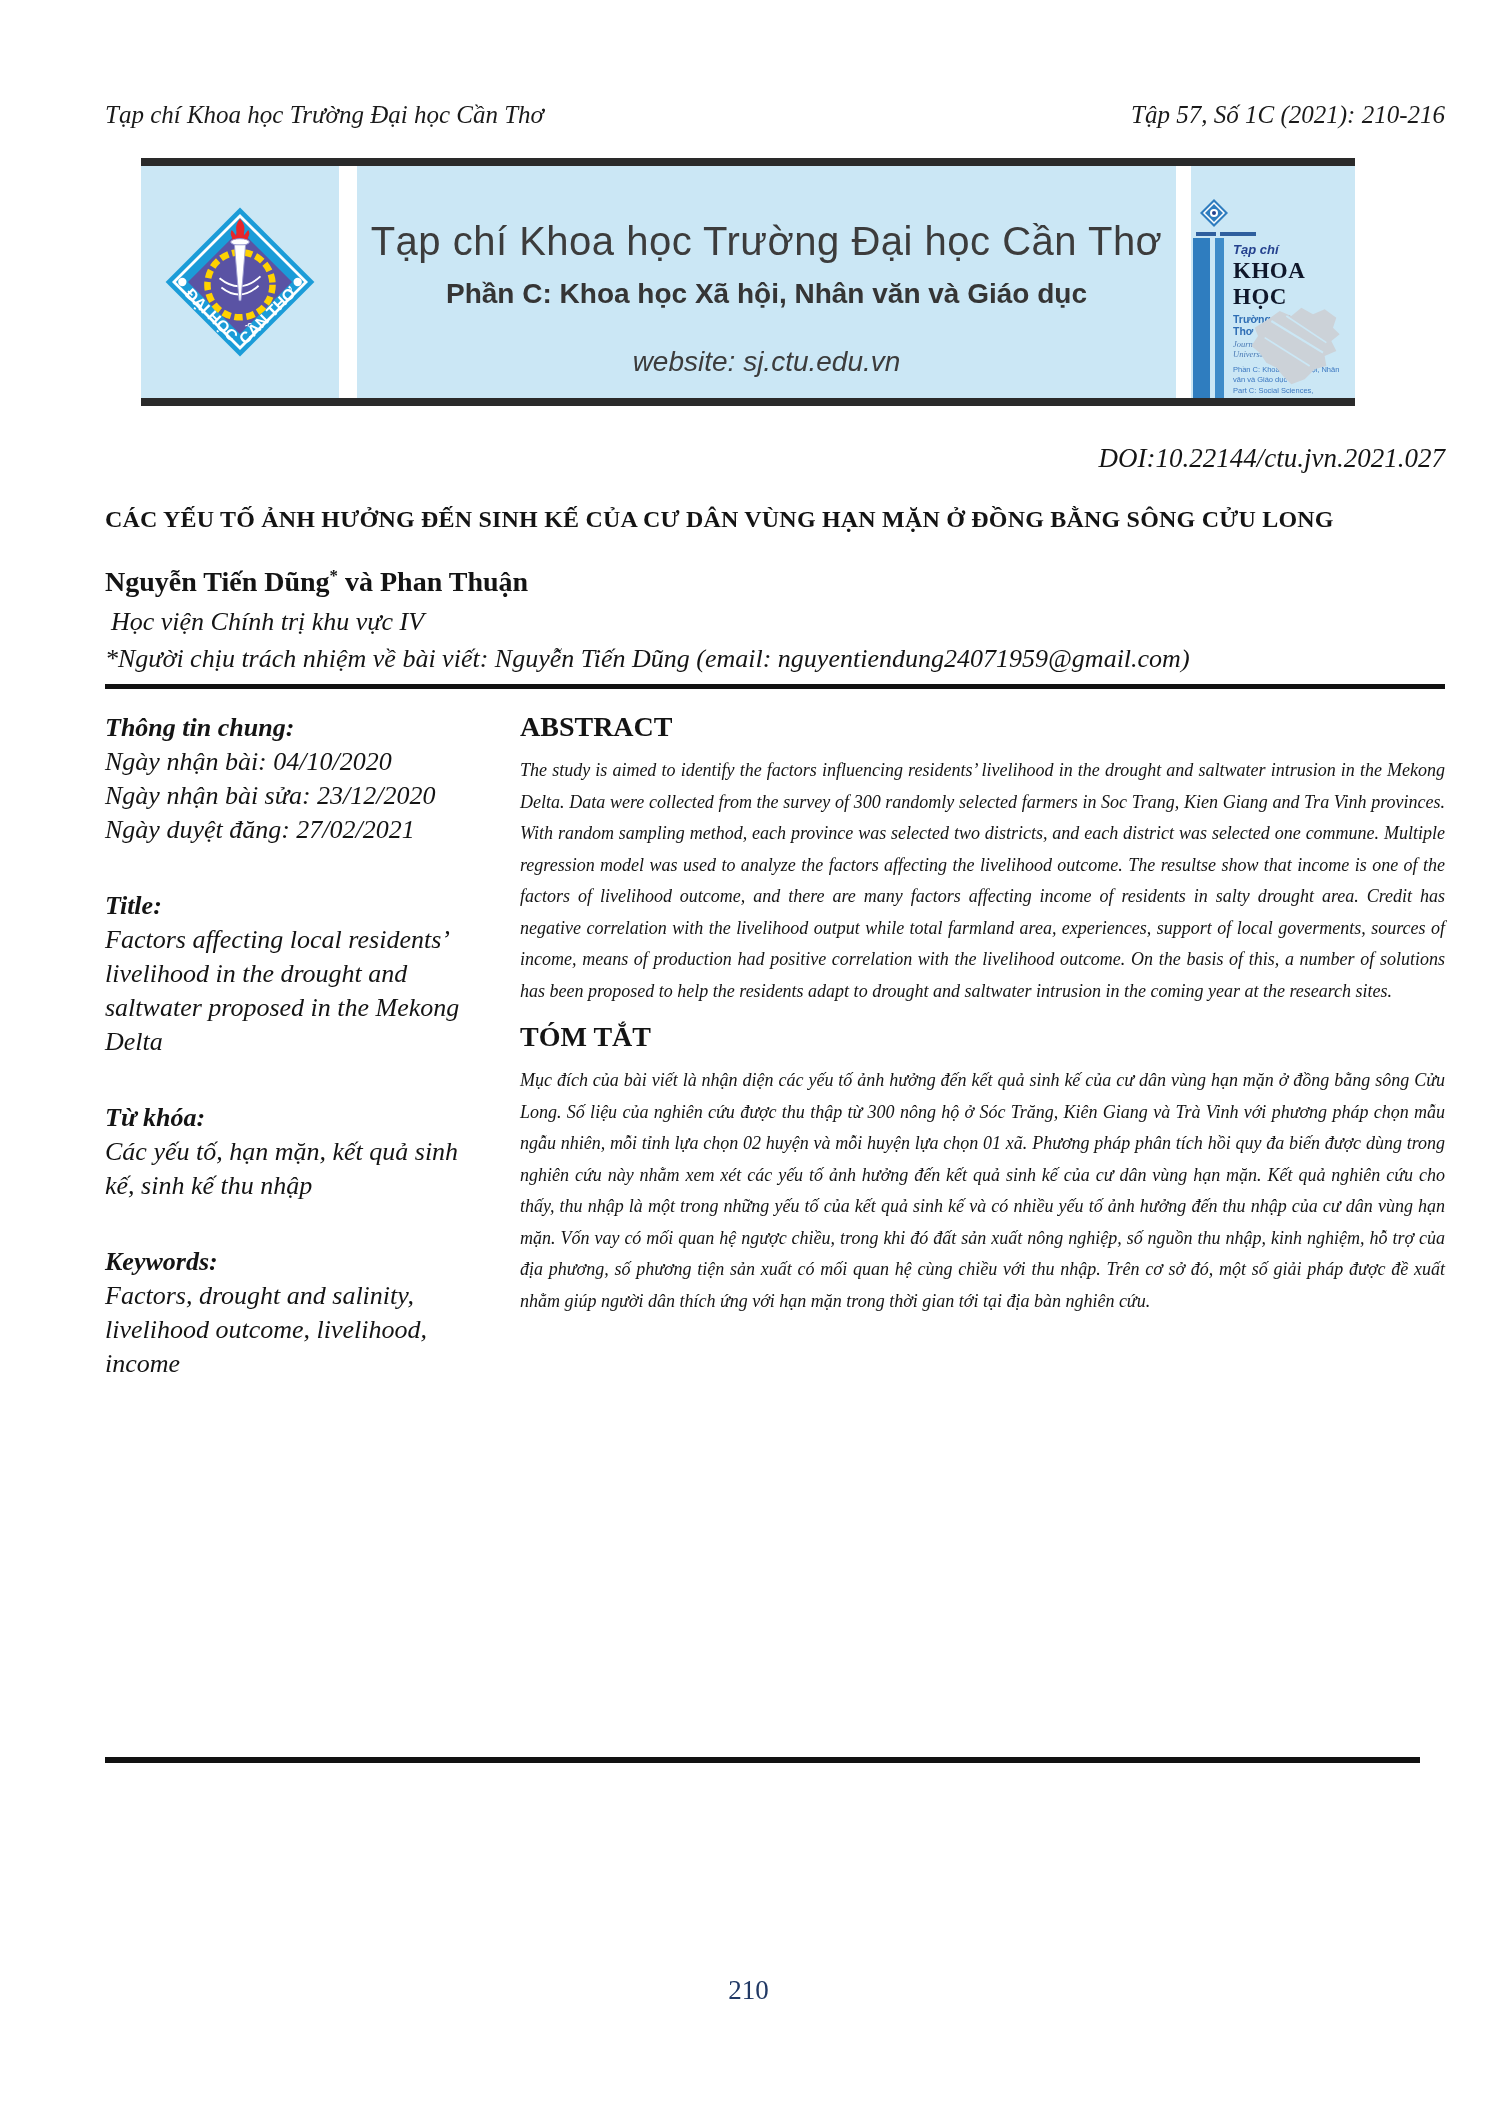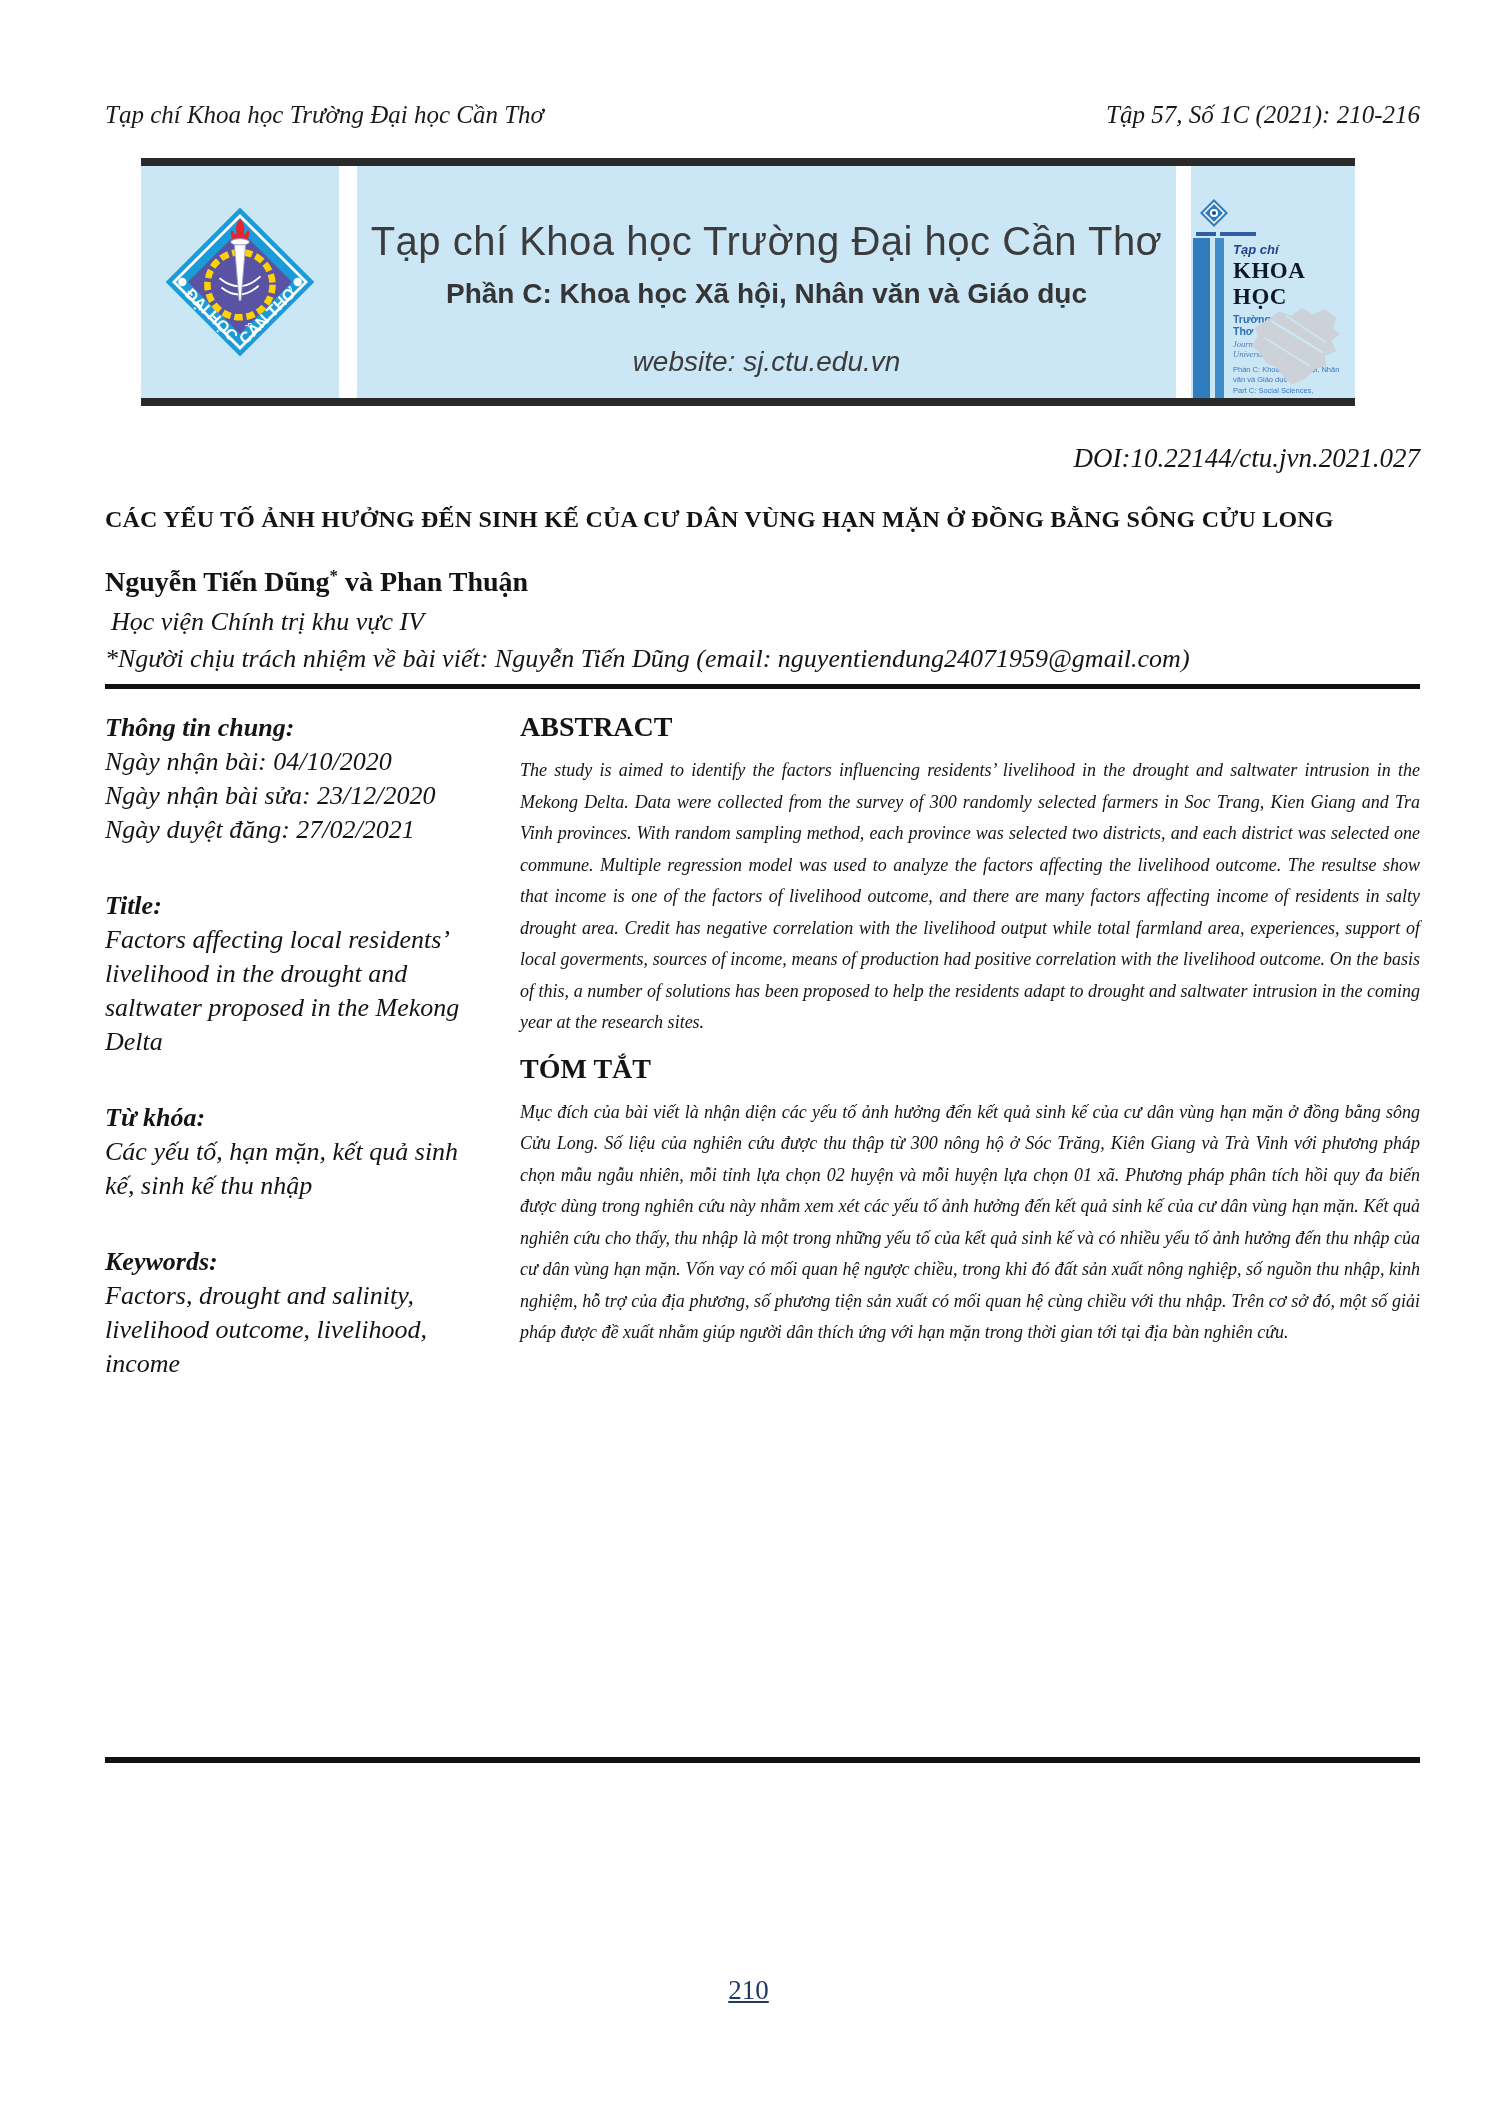--- a/index.html
+++ b/index.html
@@ -2,21 +2,21 @@
 <html><head>
 <meta charset="utf-8">
 <style>
   html,body{margin:0;padding:0;background:#e8e8e8;}
   .page{
     position:relative;
     width:1497px;height:2127px;
     margin:0 auto;
     background:#ffffff;
     box-sizing:border-box;
-    padding:100px 77px 0 105px;
+    padding:100px 52px 0 105px;
     overflow:hidden;
     font-family:"Liberation Serif","DejaVu Serif",serif;
     color:#141414;
   }
   
   .running-head{
     display:flex;justify-content:space-between;align-items:baseline;
     font-style:italic;font-size:25px;line-height:30px;color:#1a1a1a;
   }
   
@@ -66,21 +66,21 @@
   .left-col{width:385px;flex:none;font-style:italic;font-size:26px;line-height:34px;}
   .left-col .group{margin-bottom:42px;}
   .col-head{font-weight:bold;font-style:italic;}
   .right-col{flex:1;margin-left:30px;}
   .sec-head{font-weight:bold;font-style:normal;font-size:28px;line-height:32px;margin:0 0 12px 0;}
   .sec-head2{margin-top:14px;}
   .abs-text{margin:0;font-style:italic;font-size:18px;line-height:31.5px;text-align:justify;}
   
   .bottom-rule{position:absolute;left:105px;right:77px;top:1757px;height:6px;background:#111;margin:0;}
   .page-number{position:absolute;top:1975px;left:0;right:0;text-align:center;
-    font-size:27px;color:#203864;text-decoration:underline;}
+    font-size:27px;color:#203864;}
 </style>
 </head>
 <body>
 
 <div class="page">
 
   <div class="running-head">
     <span>Tạp chí Khoa học Trường Đại học Cần Thơ</span>
     <span>Tập 57, Số 1C (2021): 210-216</span>
   </div>

